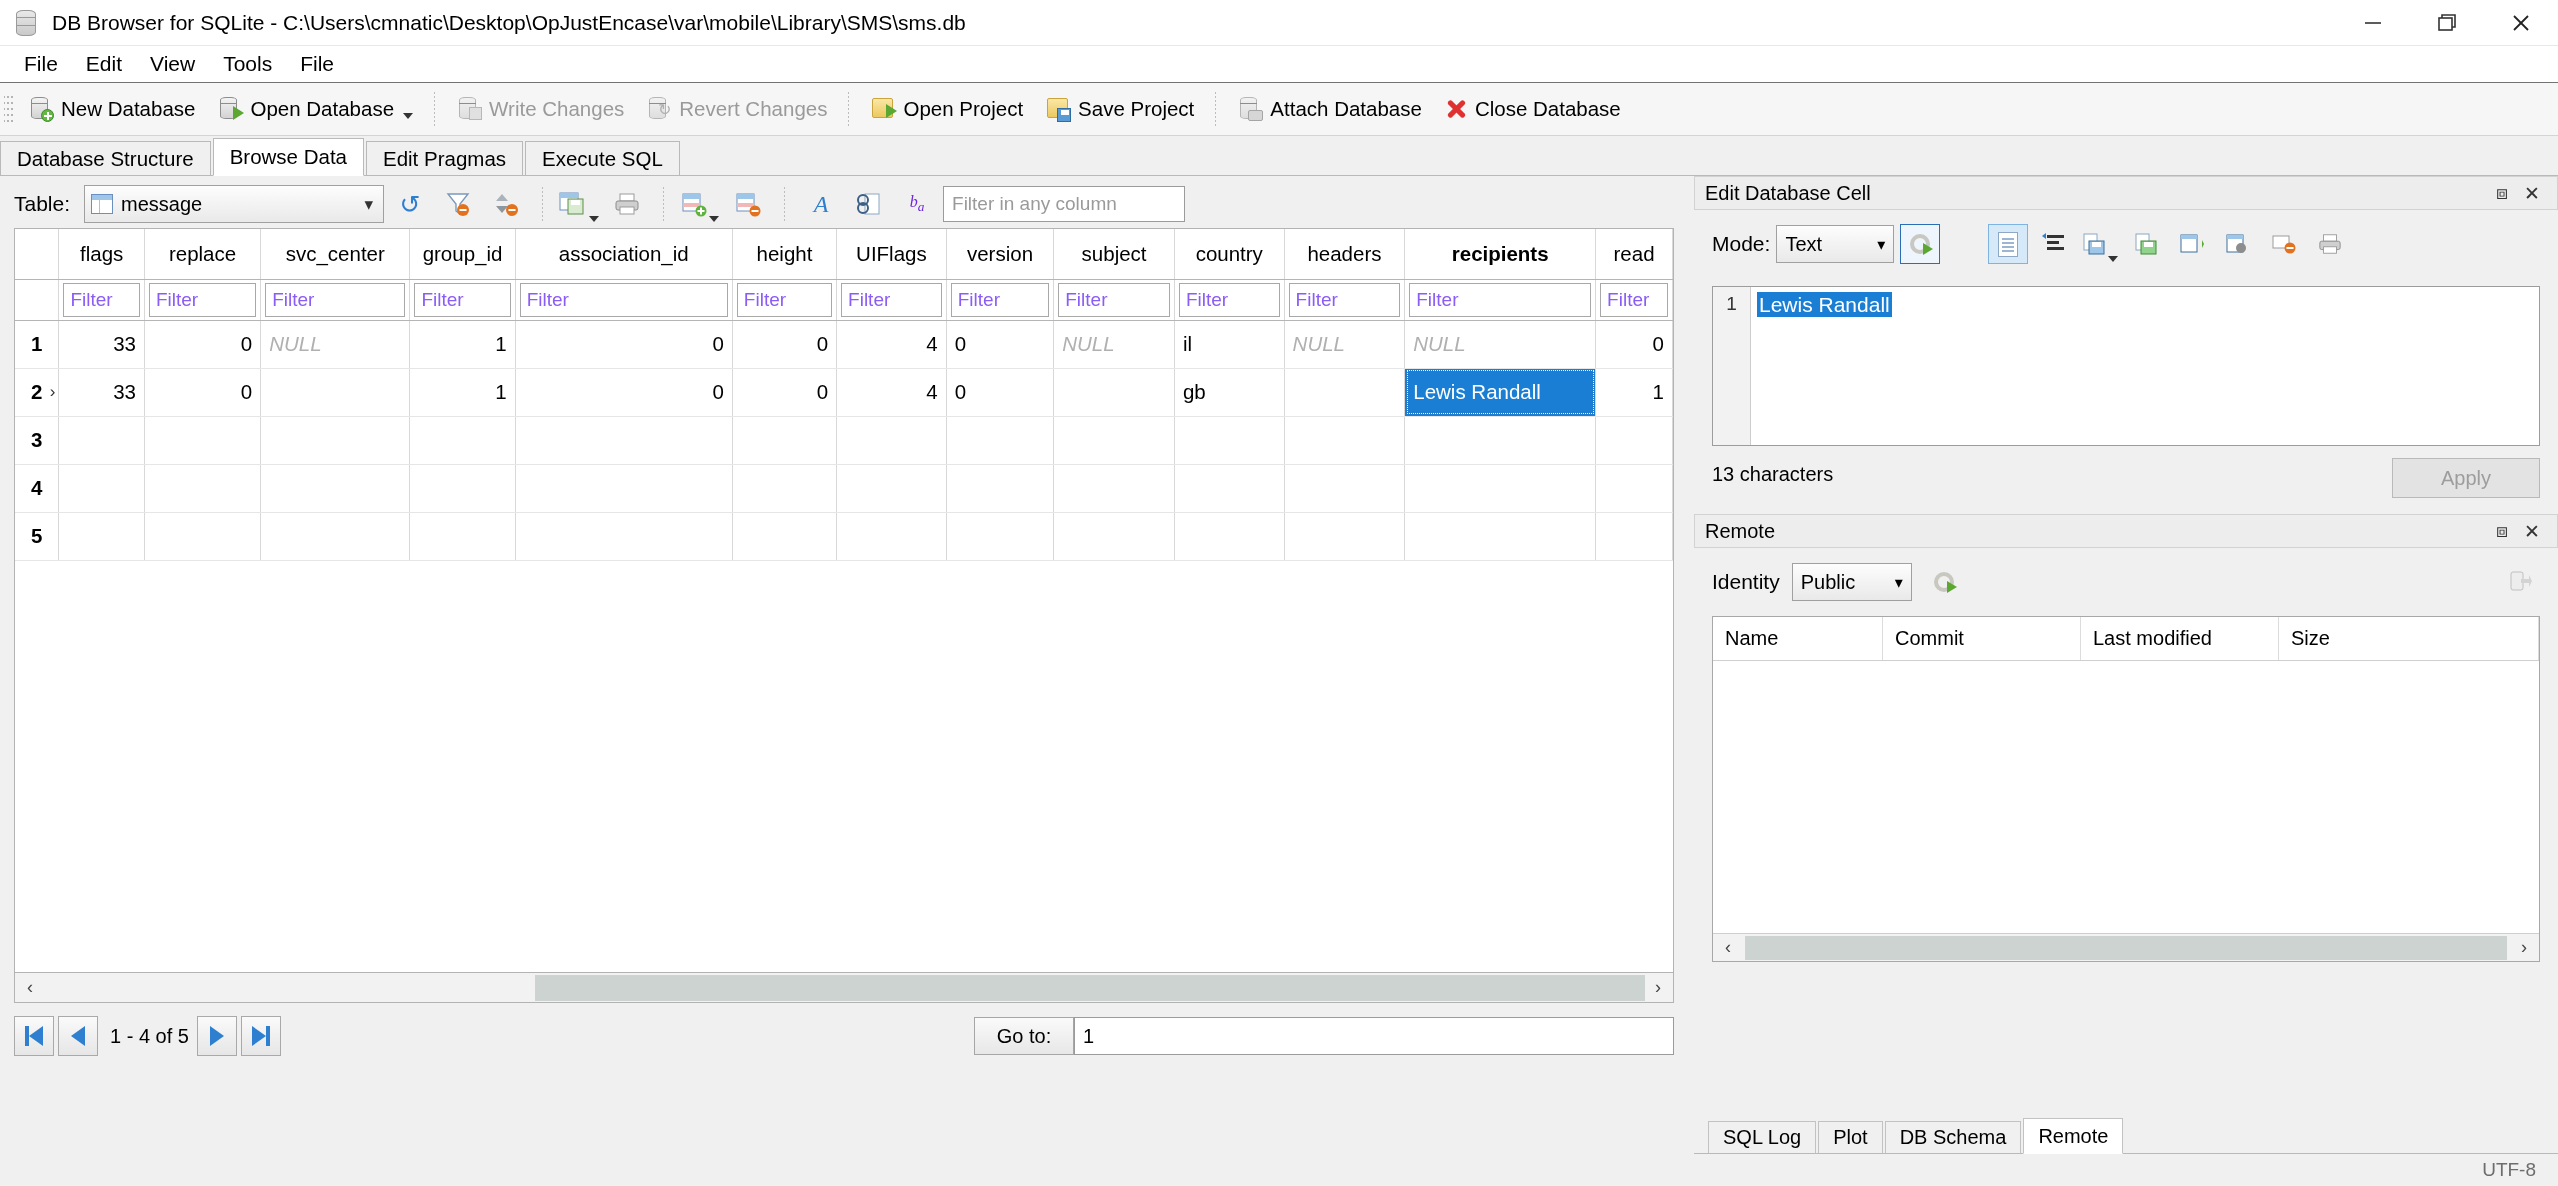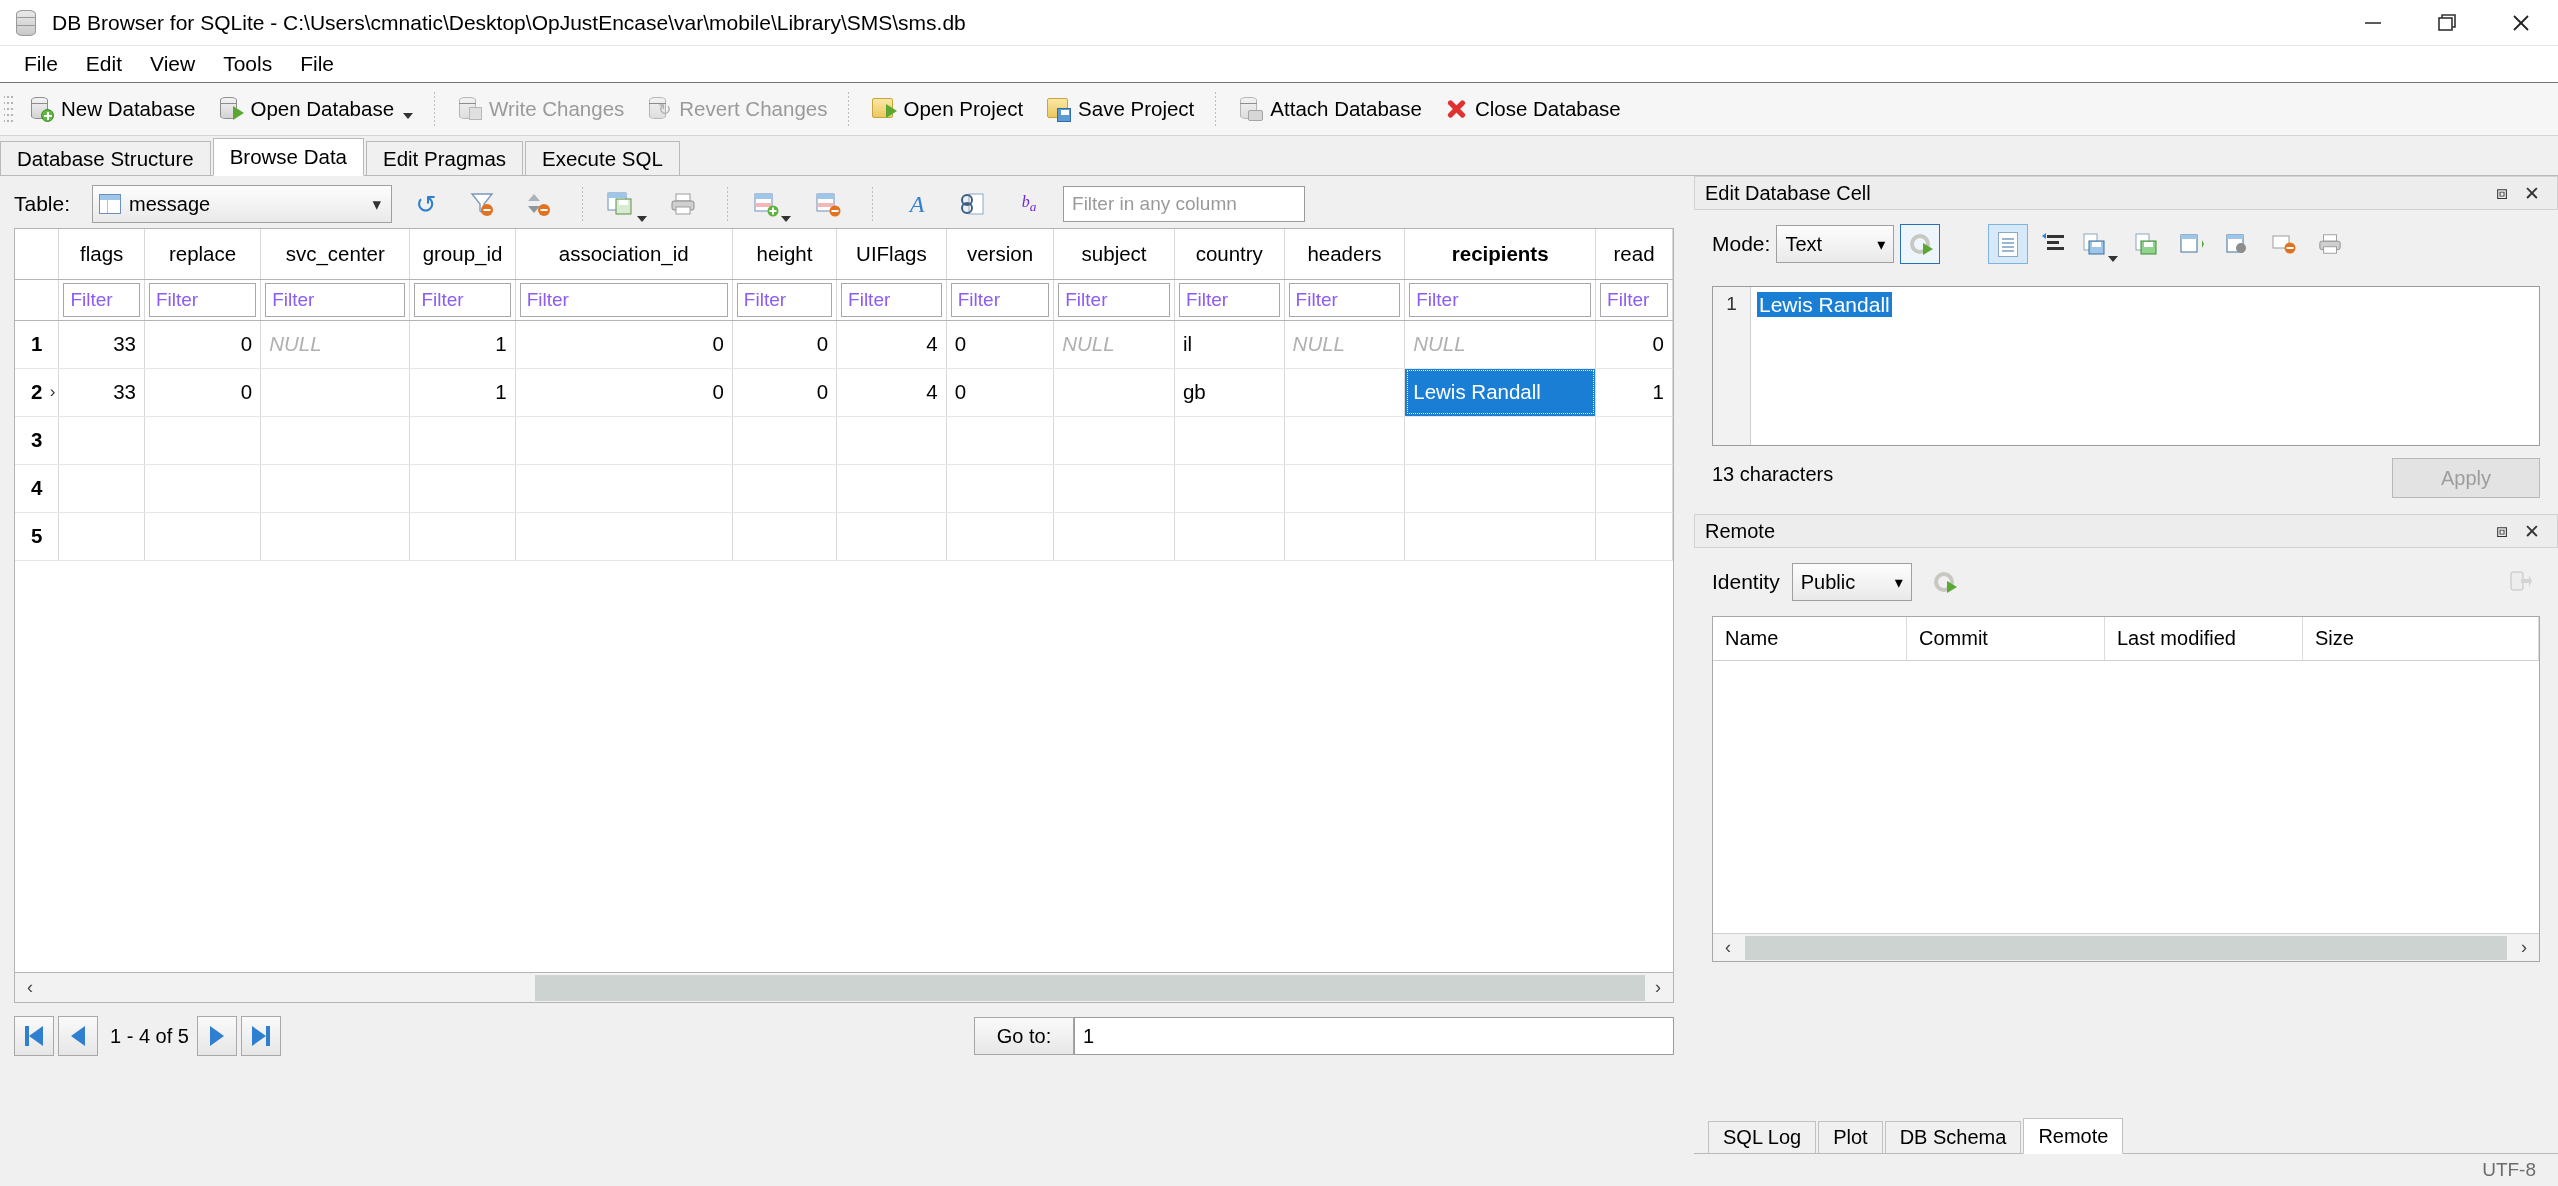--- a/index.html
+++ b/index.html
@@ -90,21 +90,21 @@
          background:#f0f0f0; border:1px solid #b9b9b9; border-bottom:none; margin-right:2px;}
   .tab.active { background:#ffffff; height:38px; border-bottom:1px solid #fff; position:relative; top:1px;}
 
   
   .body-wrap { display:flex; height: calc(1186px - 46px - 36px - 54px - 40px - 32px); }
   .left-pane  { width: 1688px; background:#f0f0f0; position:relative; }
   .vsplit { width: 6px; background:#f0f0f0; }
   .right-pane { flex:1; background:#f0f0f0; display:flex; flex-direction:column; }
 
   
-  .browse-bar { height:52px; display:flex; align-items:center; padding: 8px 6px 4px 14px; gap:12px;text-align:right;}
+  .browse-bar { height:52px; display:flex; align-items:center; padding: 8px 6px 4px 14px; gap:4px;text-align:right;}
   .lbl { font-size:21px; margin-right:10px;}
   .combo { height:38px; border:1px solid #a0a0a0; background:linear-gradient(180deg,#fdfdfd,#e9e9e9);
            display:flex; align-items:center; padding:0 6px; gap:8px; font-size:20px; }
   .combo .caret { margin-left:auto; margin-right:4px; color:#333; font-size:17px;}
   .grid-ico { width:22px;height:20px;border:1px solid #6b8fbf;background:#fff;flex:none;position:relative;}
   .grid-ico::before{content:"";position:absolute;left:0;right:0;top:0;height:5px;background:#9ec6e8;}
   .grid-ico::after{content:"";position:absolute;left:7px;top:5px;bottom:0;width:1px;background:#9ec6e8;}
   .tb-ico-btn{width:44px;height:40px;display:flex;align-items:center;justify-content:center;flex:none;}
   .filter-input{height:36px;width:242px;border:1px solid #9b9b9b;background:#fff;
       font-size:19px;color:#9a9a9a;padding:0 8px;display:flex;align-items:center;}
@@ -738,21 +738,21 @@
         <div class="sq-btn plain push-right">
           <svg width="24" height="24" viewBox="0 0 24 24">
             <rect x="3" y="2" width="12" height="18" rx="2" fill="#ededed" stroke="#c0c0c0"></rect>
             <polygon points="13,9 21,9 21,5 24,11 21,17 21,13 13,13" fill="#d3d3d3"></polygon>
           </svg>
         </div>
       </div>
 
       <div class="remote-table">
         <div class="rt-head">
-          <div style="width:194px">Name</div>
+          <div style="width:170px">Name</div>
           <div style="width:198px">Commit</div>
           <div style="width:198px">Last modified</div>
           <div style="flex:1">Size</div>
         </div>
         <div class="rt-body"></div>
         <div class="rt-scroll">
           <span class="hs-arrow">‹</span>
           <div class="rt-thumb"></div>
           <span class="hs-arrow">›</span>
         </div>

